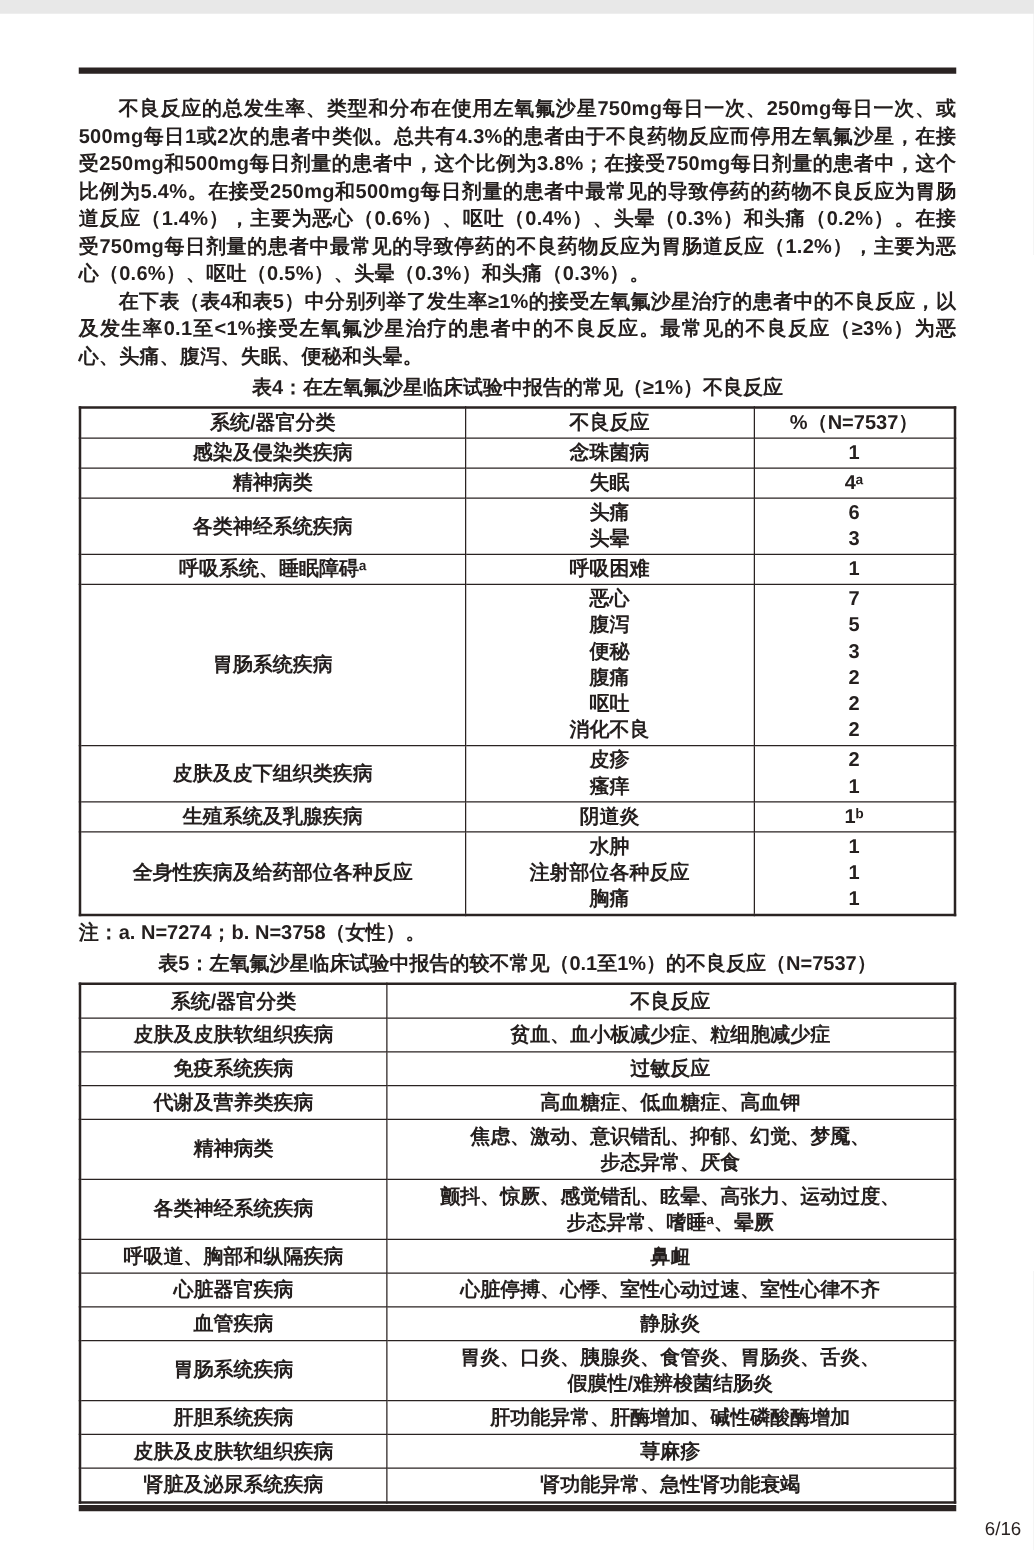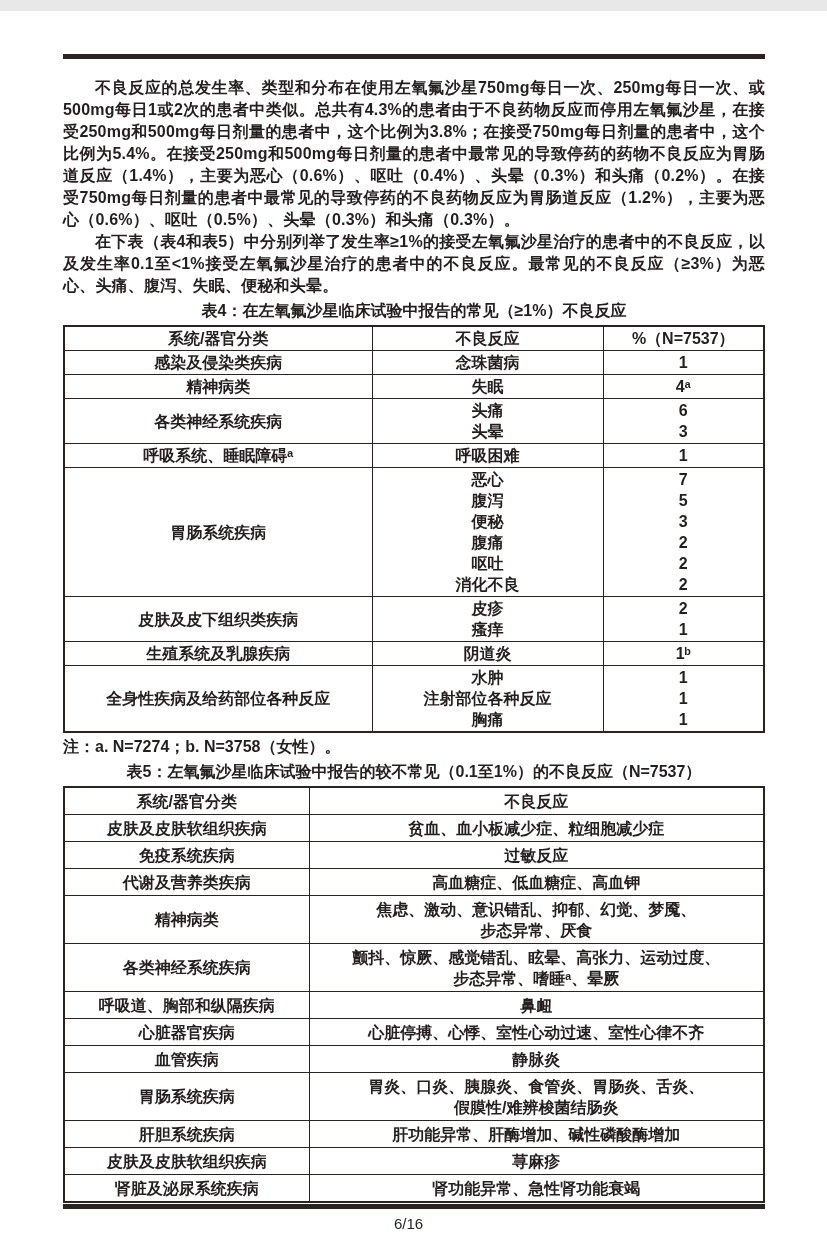--- a/index.html
+++ b/index.html
@@ -71,21 +71,21 @@
     top: 1193px;
     width: 702px;
     height: 5px;
     background: #2a2322;
   }
   .footer-page-number {
     position: absolute;
     left: 0;
     top: 1204px;
     width: 817px;
-    text-align: center;
+    text-align: right;
     font-size: 15px;
     font-weight: normal;
     color: #2a2322;
   }
 </style>
 </head>
 <body>
 
 <div class="page">
   <div class="content">

